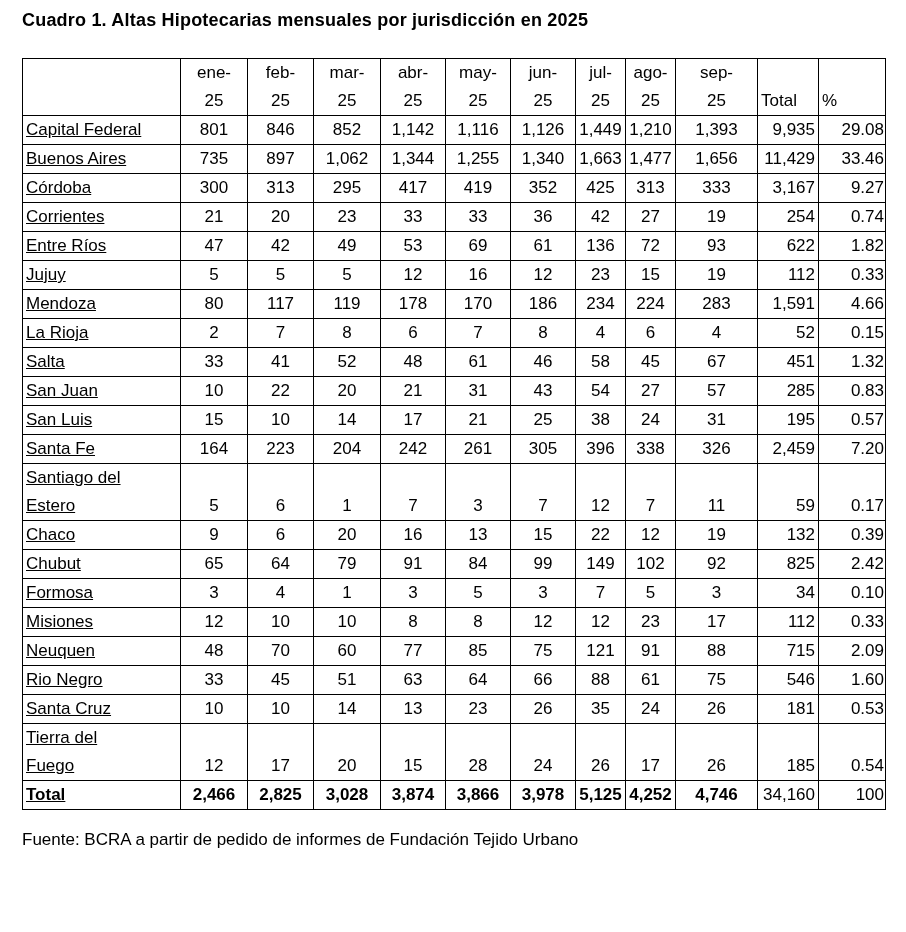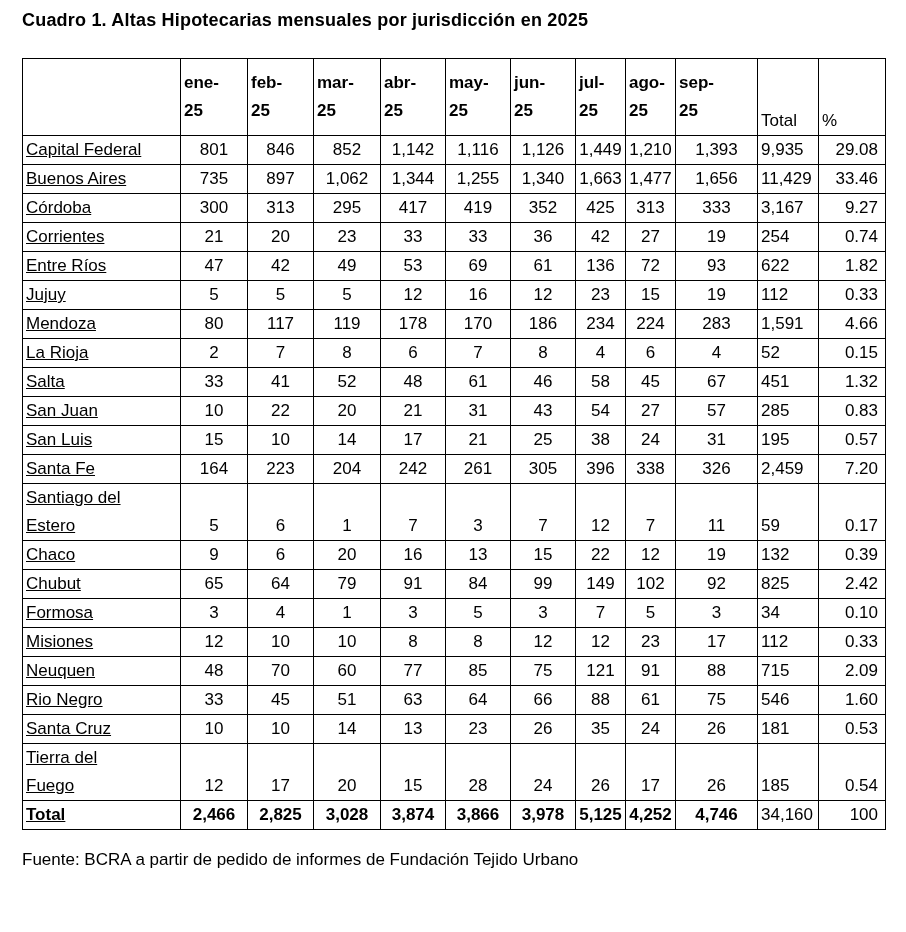--- a/index.html
+++ b/index.html
@@ -22,29 +22,29 @@
     width: 863px;
     font-size: 17px;
   }
   .tbl th, .tbl td {
     border: 1px solid #000;
     vertical-align: bottom;
     overflow: hidden;
   }
   
   .corner-h { padding: 0 3px; }
-  .month-h  { font-weight: bold; text-align: left; padding: 10px 3px; }
+  .month-h  { font-weight: normal; text-align: center; padding: 0 3px; }
   .month-h .hl { display: block; line-height: 28px; }
   .plain-h  { font-weight: normal; text-align: left; padding: 0 3px; line-height: 28px; }
   
   .name-cell  { text-align: left;  padding: 0 3px; text-decoration: underline; }
   .name-line  { display: block; line-height: 28px; }
   .val-cell   { text-align: center; padding: 0 2px; line-height: 28px; }
-  .total-cell { text-align: left;  padding: 0 3px; line-height: 28px; }
-  .pct-cell   { text-align: right;  padding: 0 7px; line-height: 28px; }
+  .total-cell { text-align: right;  padding: 0 3px; line-height: 28px; }
+  .pct-cell   { text-align: right;  padding: 0 1px; line-height: 28px; }
   tr.total-row .name-cell,
   tr.total-row .val-cell { font-weight: bold; }
   .source-note {
     font-size: 17px;
     margin-top: 18px;
     line-height: 24px;
   }
 </style>
 </head>
 <body>

